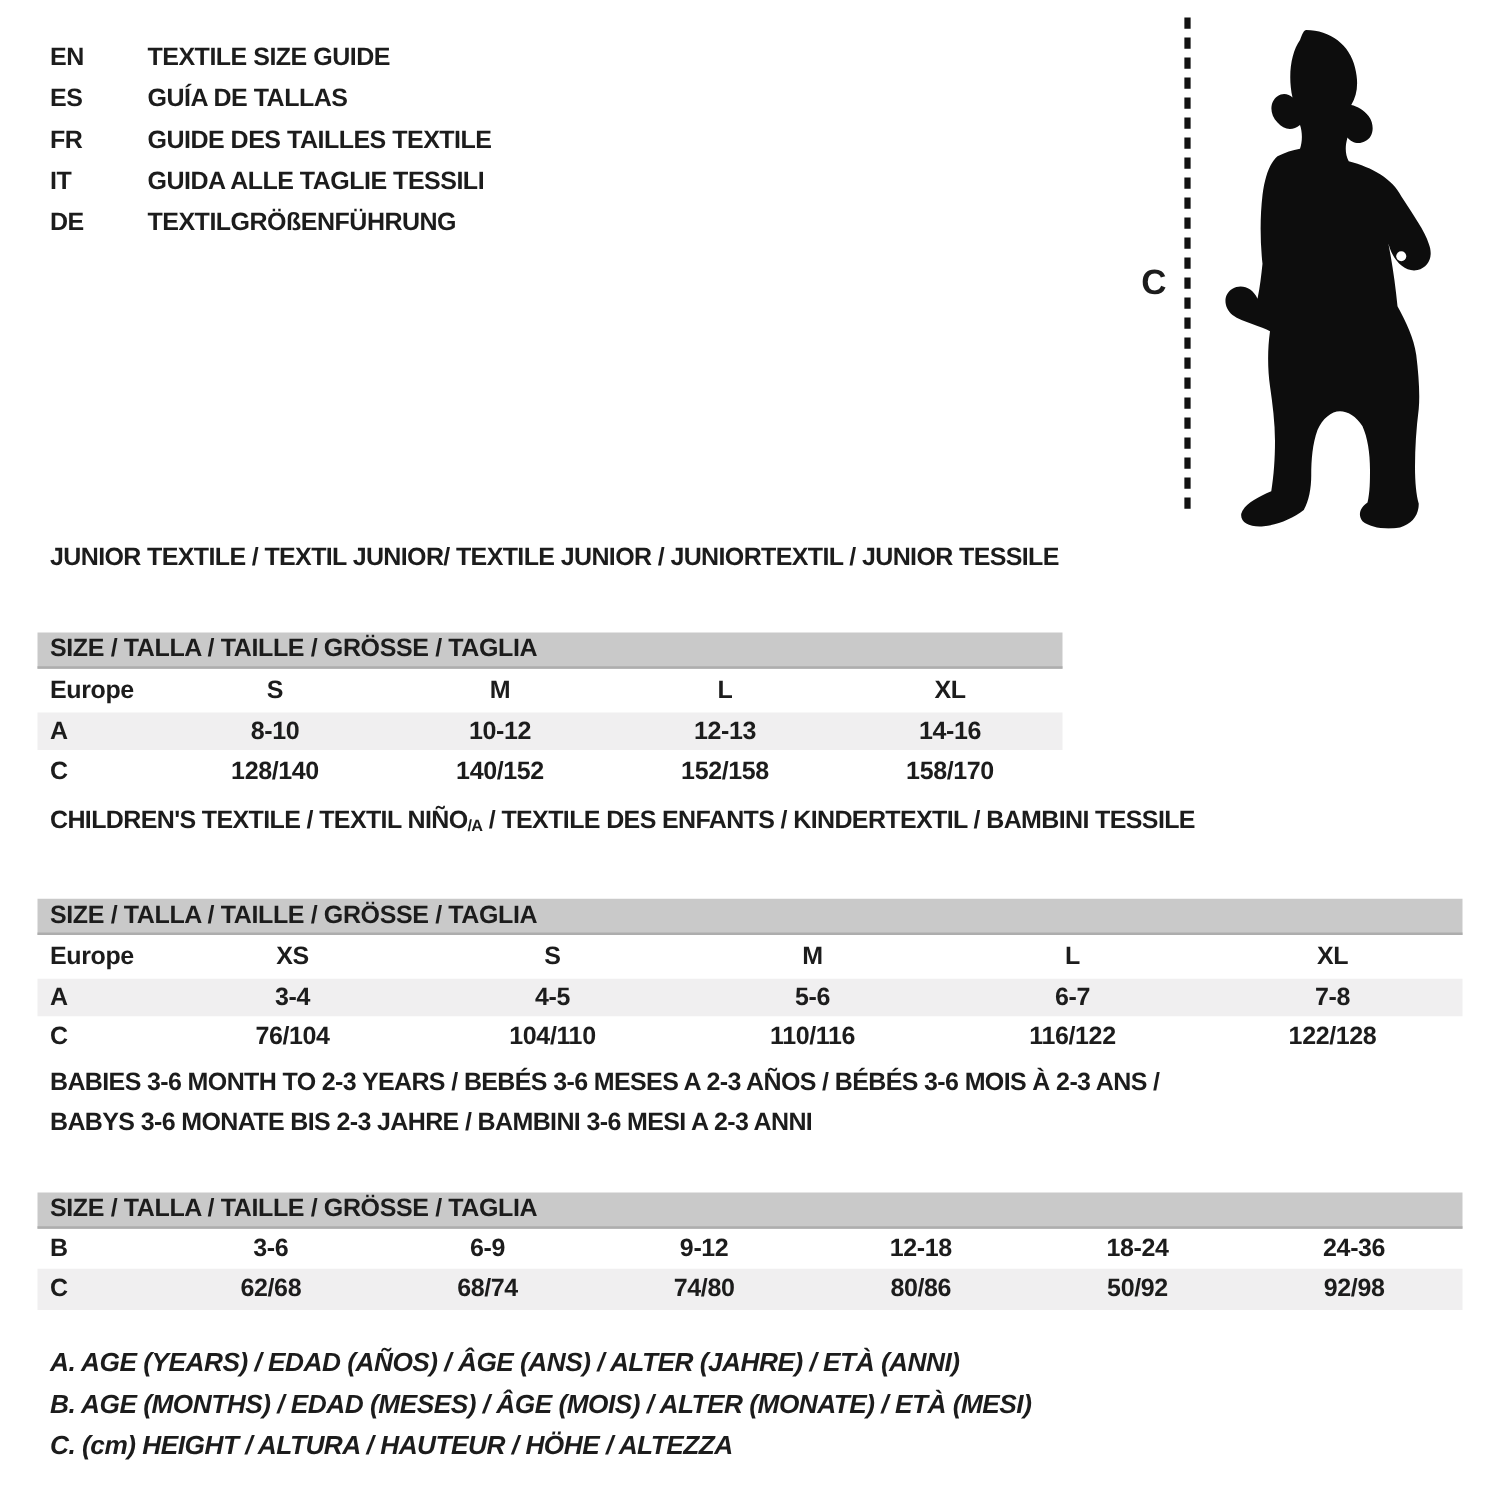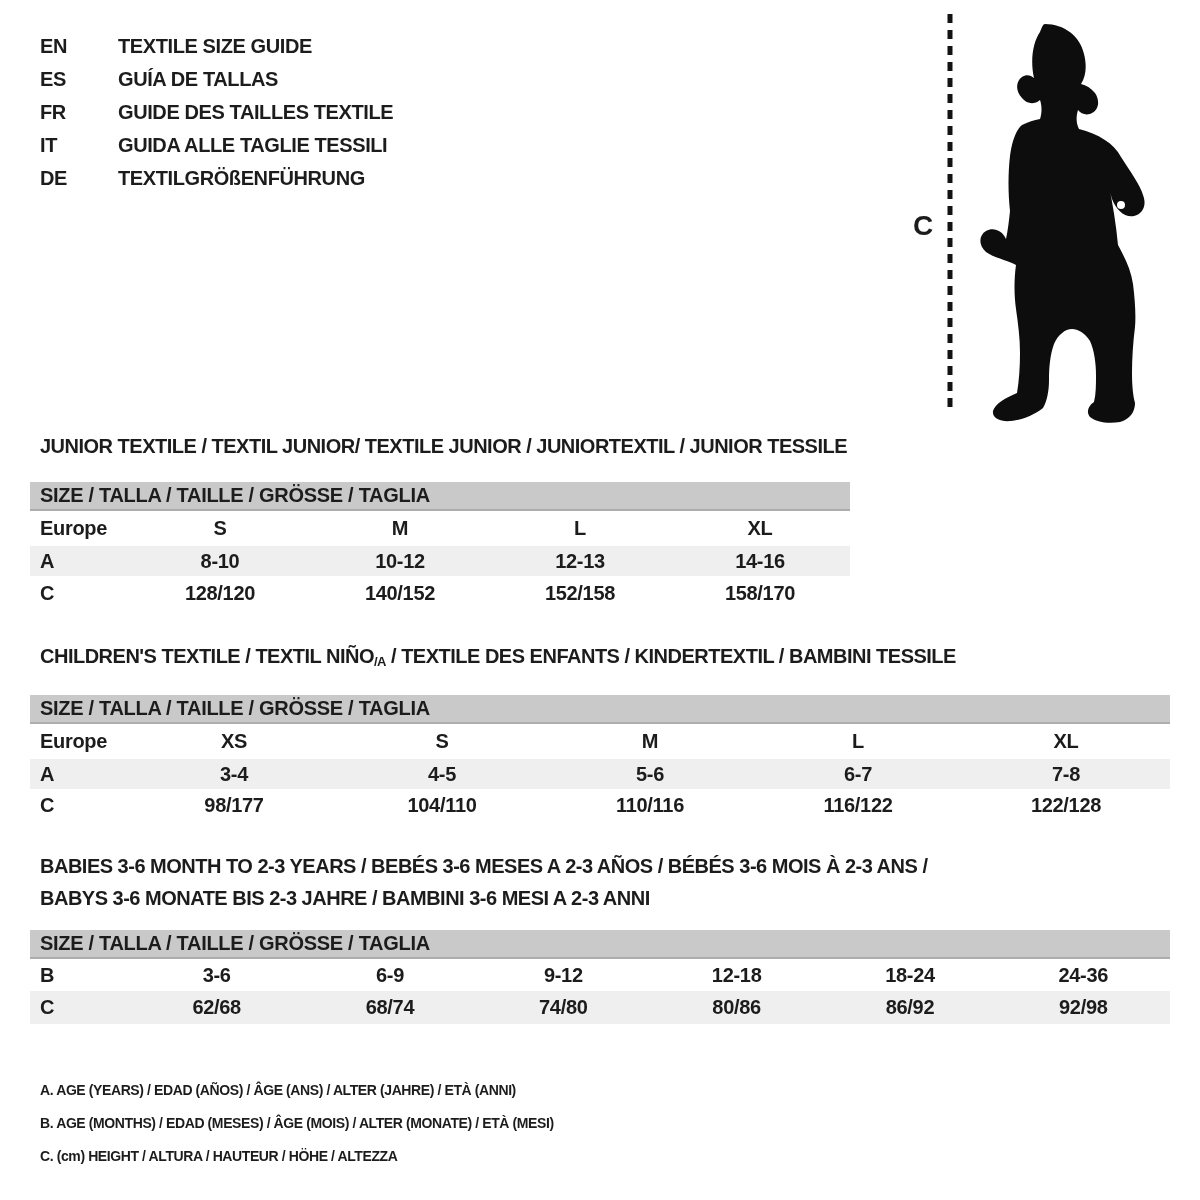--- a/index.html
+++ b/index.html
@@ -26,21 +26,21 @@
   .section-heading {
     position:absolute; left:40px;
     font-size:20px; letter-spacing:-0.5px; white-space:nowrap;
   }
   .junior-heading   { top:435px; }
   .children-heading { top:645px; }
   .babies-heading   { top:850px; line-height:32px; }
   .heading-sub { font-size:13px; position:relative; top:3px; }
 
   
-  .size-table { position:absolute; left:30px; font-size:20px; letter-spacing:-0.3px; }
+  .size-table { position:absolute; left:30px; font-size:20px; letter-spacing:-0.3px;margin-top:24px; }
   .junior-table   { top:482px; width:820px;  }
   .children-table { top:695px; width:1140px; }
   .babies-table   { top:930px; width:1140px; }
 
   .table-header {
     height:29px;
     background:var(--header-bar,#c9c9c9);
     border-bottom:2px solid #adadad;
     display:flex; align-items:center;
     padding-left:10px;
@@ -54,21 +54,21 @@
   .junior-table   .row-1 { height:30px; }
   .junior-table   .row-2 { height:34px; }
   .children-table .row-0 { height:35px; }
   .children-table .row-1 { height:30px; }
   .children-table .row-2 { height:33px; }
   .babies-table   .row-0 { height:32px; }
   .babies-table   .row-1 { height:33px; }
 
   
   .legend { position:absolute; left:40px; top:1074px; }
-  .legend-line { font-size:14px; line-height:33px; letter-spacing:-0.4px; white-space:nowrap; }
+  .legend-line { font-size:21px; line-height:33px; letter-spacing:-0.4px; white-space:nowrap;font-style:italic; }
 </style>
 </head>
 <body>
 
 <div class="lang-list">
   <div class="lang-row">
     <span class="lang-code">EN</span>
     <span class="lang-title">TEXTILE SIZE GUIDE</span>
   </div>
   <div class="lang-row">
@@ -159,21 +159,21 @@
   </div>
   <div class="t-row row-1 alt">
     <span class="label">A</span>
     <span class="cell">8-10</span>
     <span class="cell">10-12</span>
     <span class="cell">12-13</span>
     <span class="cell">14-16</span>
   </div>
   <div class="t-row row-2">
     <span class="label">C</span>
-    <span class="cell">128/120</span>
+    <span class="cell">128/140</span>
     <span class="cell">140/152</span>
     <span class="cell">152/158</span>
     <span class="cell">158/170</span>
   </div>
 </div>
 
 <div class="section-heading children-heading"><span>CHILDREN'S TEXTILE / TEXTIL NIÑO</span><span class="heading-sub">/A</span><span> / TEXTILE DES ENFANTS / KINDERTEXTIL / BAMBINI TESSILE</span></div>
 
 <div class="size-table children-table">
   <div class="table-header">
@@ -190,21 +190,21 @@
   <div class="t-row row-1 alt">
     <span class="label">A</span>
     <span class="cell">3-4</span>
     <span class="cell">4-5</span>
     <span class="cell">5-6</span>
     <span class="cell">6-7</span>
     <span class="cell">7-8</span>
   </div>
   <div class="t-row row-2">
     <span class="label">C</span>
-    <span class="cell">98/177</span>
+    <span class="cell">76/104</span>
     <span class="cell">104/110</span>
     <span class="cell">110/116</span>
     <span class="cell">116/122</span>
     <span class="cell">122/128</span>
   </div>
 </div>
 
 <div class="section-heading babies-heading">
   <div>BABIES 3-6 MONTH TO 2-3 YEARS / BEBÉS 3-6 MESES A 2-3 AÑOS / BÉBÉS 3-6 MOIS À 2-3 ANS /</div>
   <div>BABYS 3-6 MONATE BIS 2-3 JAHRE / BAMBINI 3-6 MESI A 2-3 ANNI</div>
@@ -222,21 +222,21 @@
     <span class="cell">12-18</span>
     <span class="cell">18-24</span>
     <span class="cell">24-36</span>
   </div>
   <div class="t-row row-1 alt">
     <span class="label">C</span>
     <span class="cell">62/68</span>
     <span class="cell">68/74</span>
     <span class="cell">74/80</span>
     <span class="cell">80/86</span>
-    <span class="cell">86/92</span>
+    <span class="cell">50/92</span>
     <span class="cell">92/98</span>
   </div>
 </div>
 
 <div class="legend">
   <div class="legend-line">A. AGE (YEARS) / EDAD (AÑOS) / ÂGE (ANS) / ALTER (JAHRE) / ETÀ (ANNI)</div>
   <div class="legend-line">B. AGE (MONTHS) / EDAD (MESES) / ÂGE (MOIS) / ALTER (MONATE) / ETÀ (MESI)</div>
   <div class="legend-line">C. (cm) HEIGHT / ALTURA / HAUTEUR / HÖHE / ALTEZZA</div>
 </div>
 

